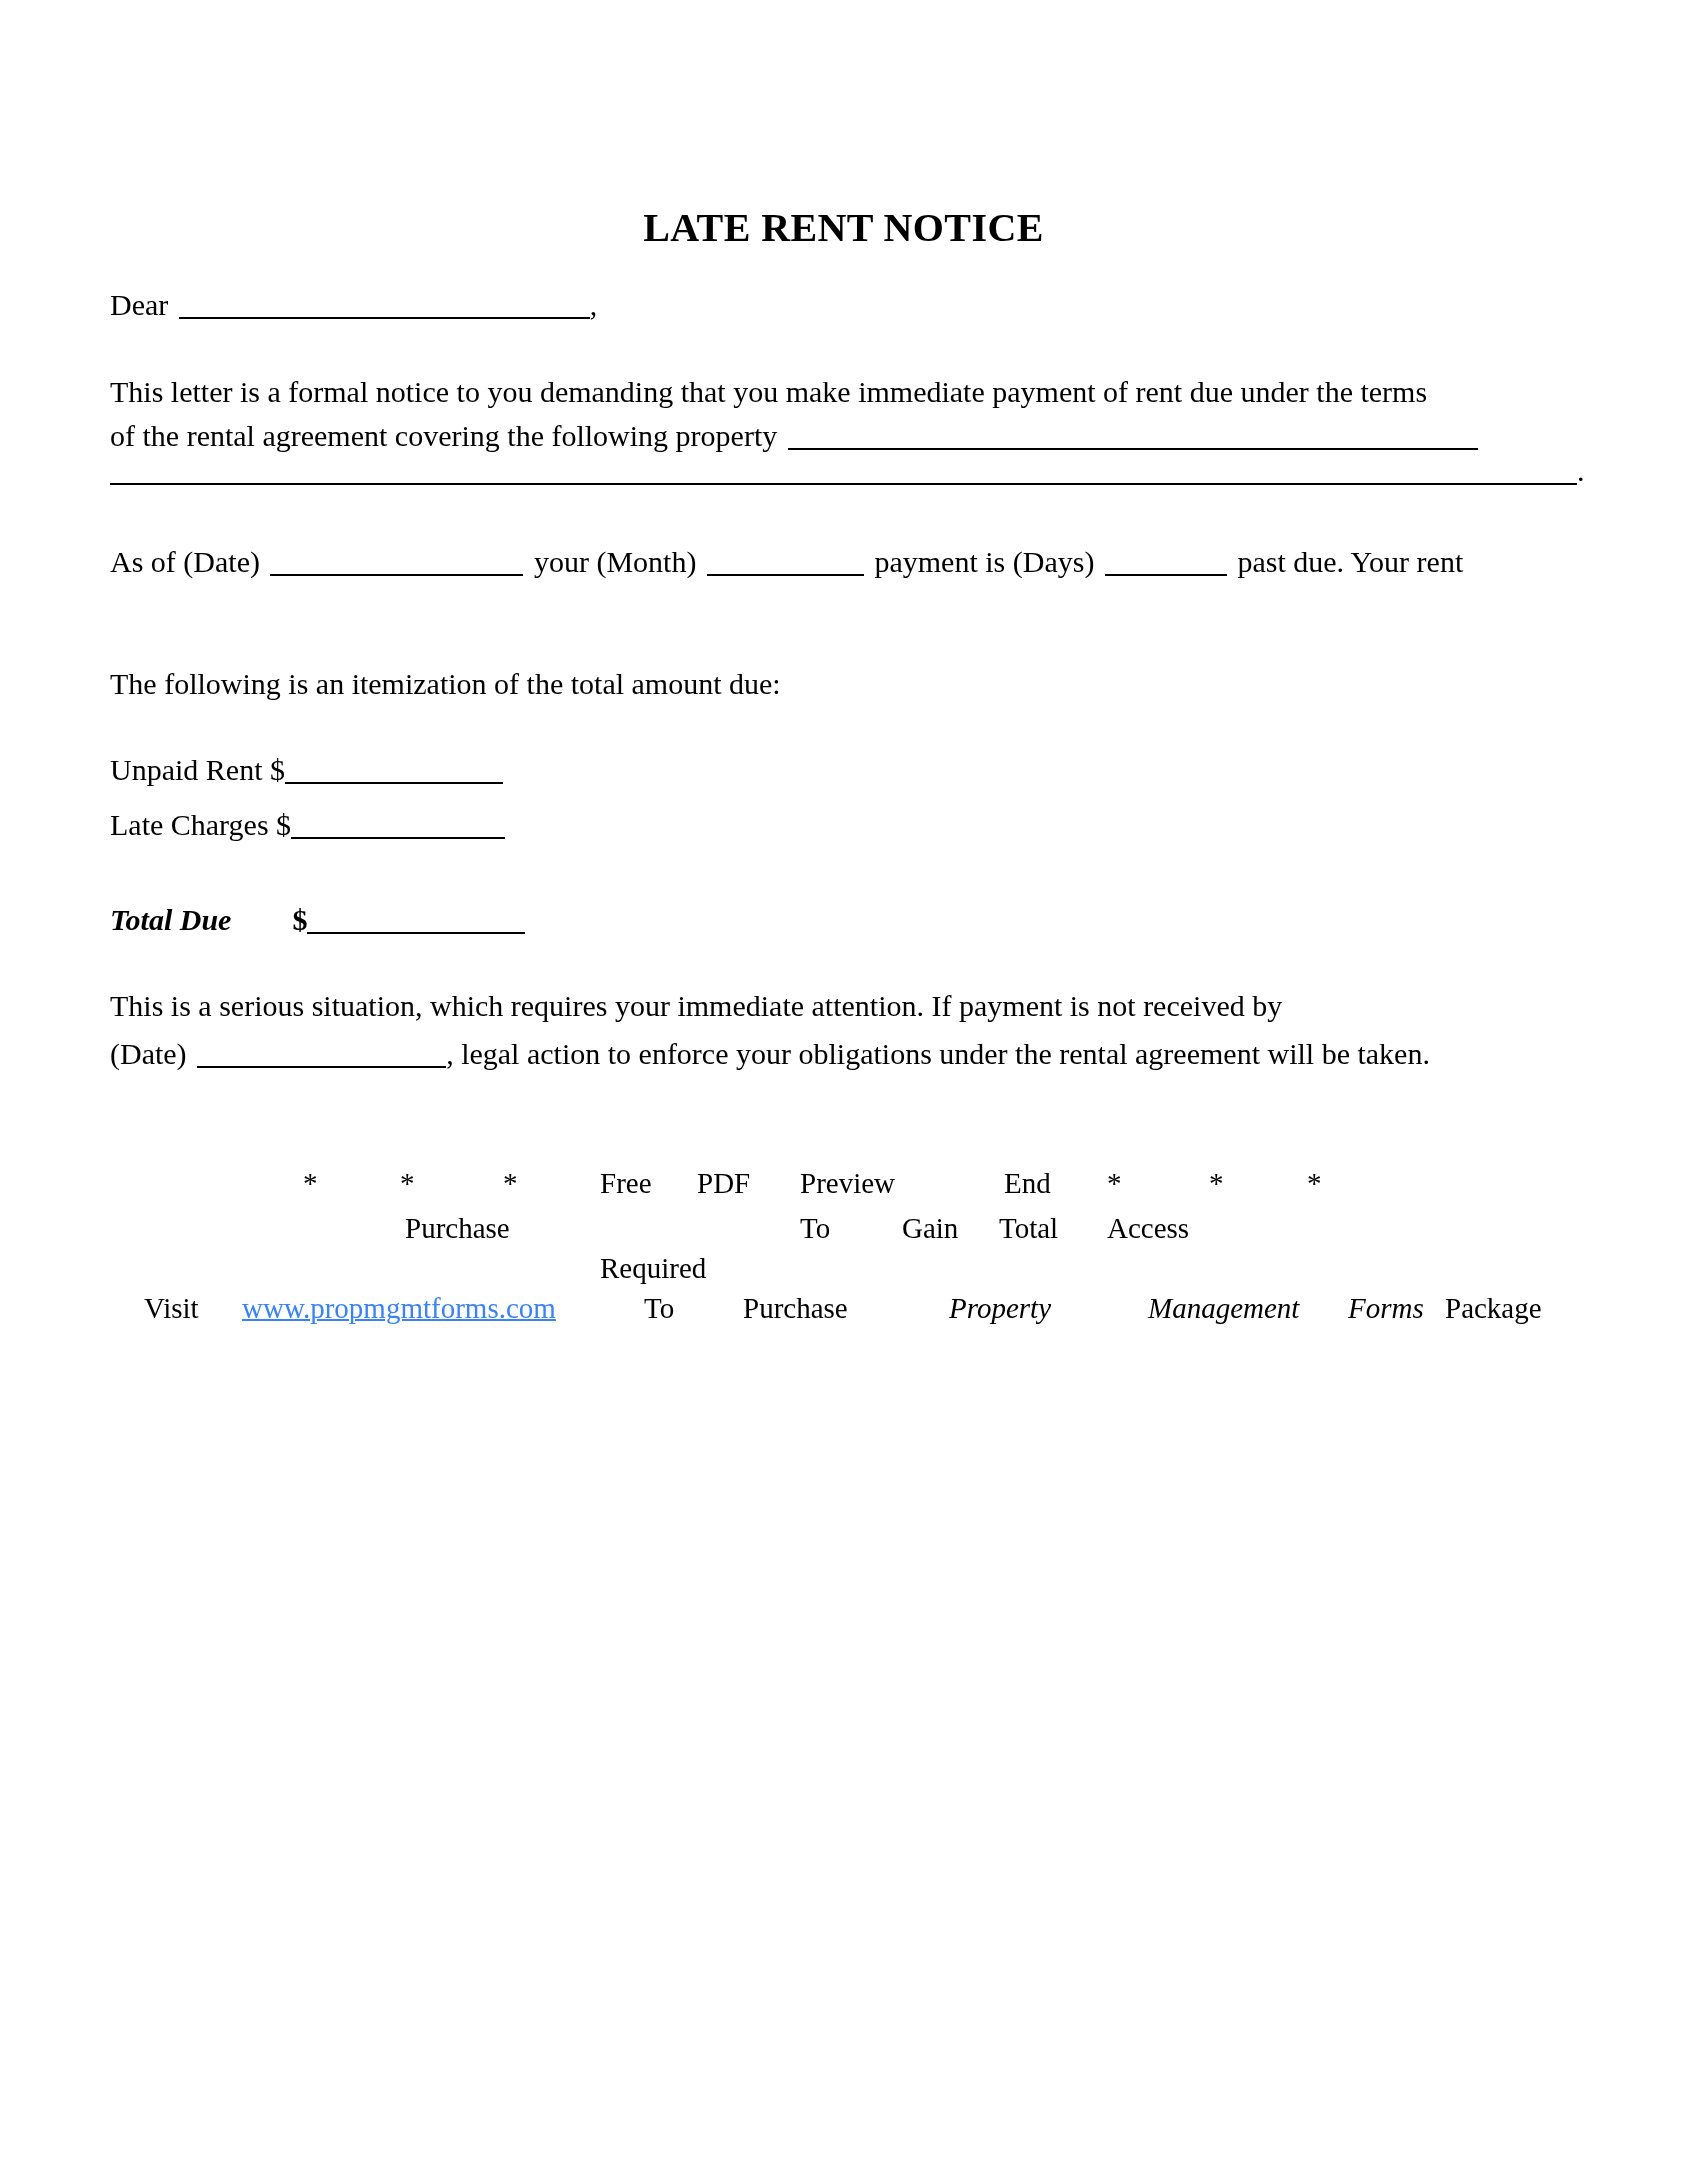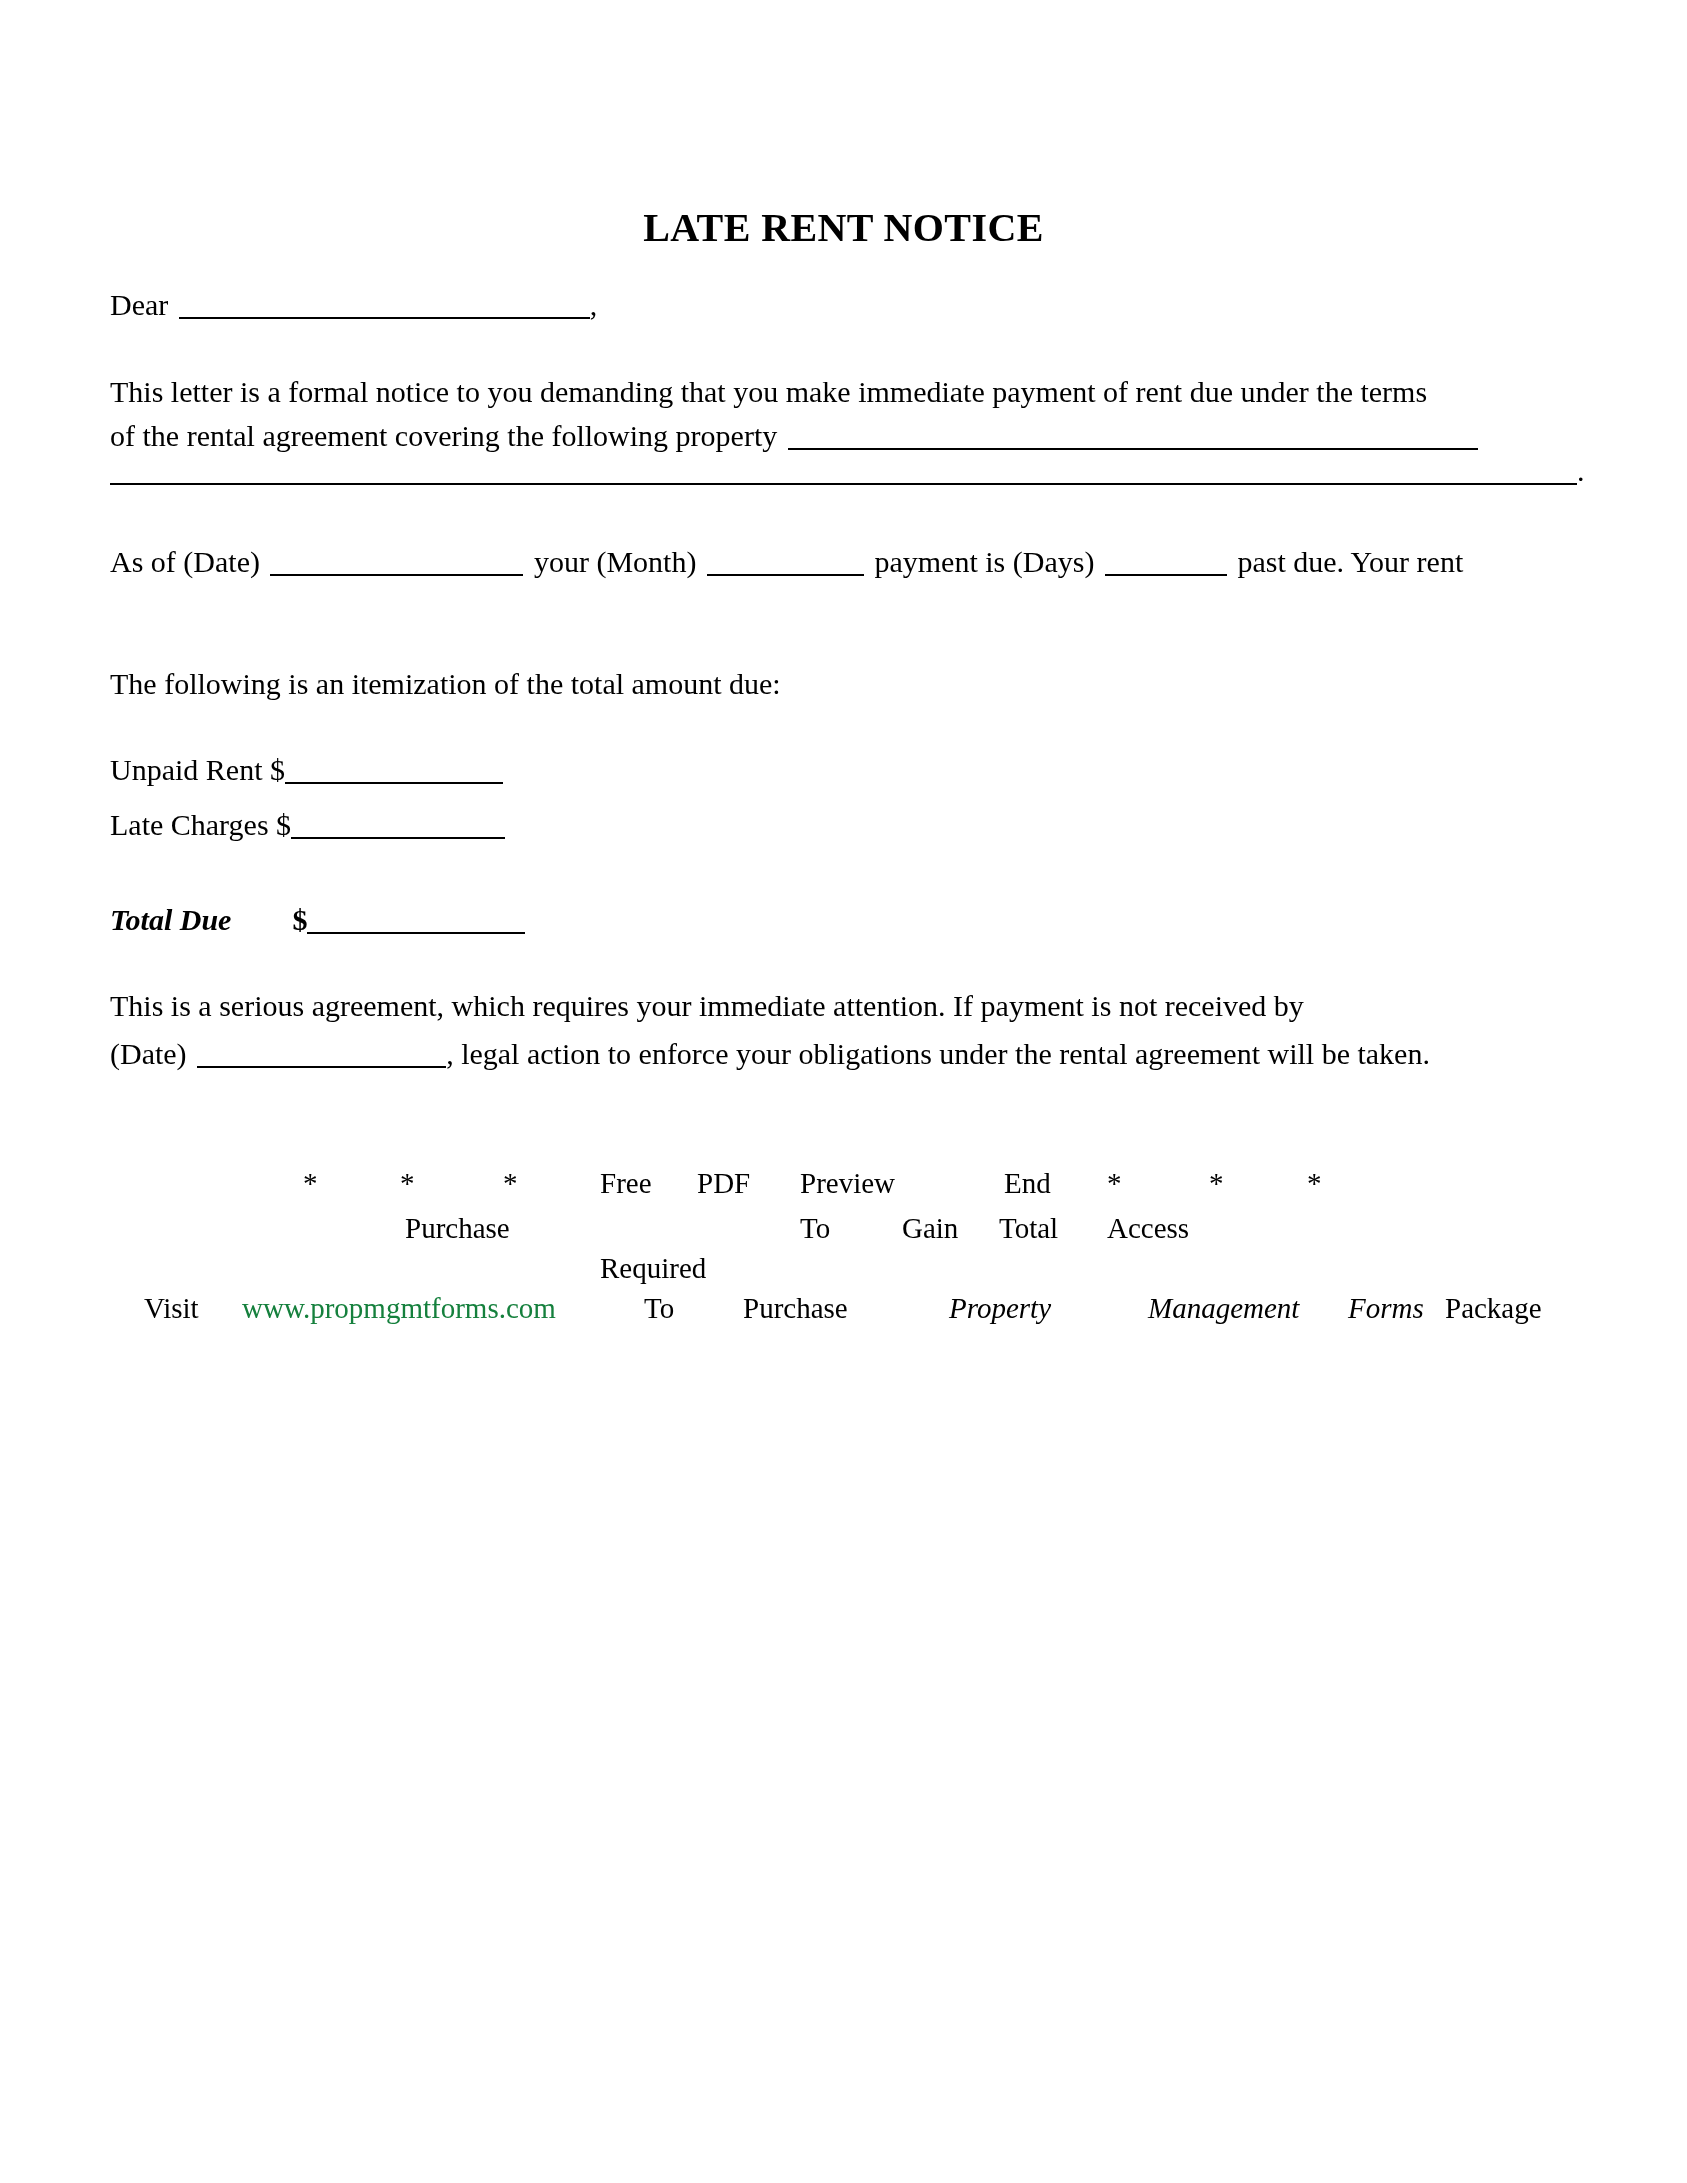--- a/index.html
+++ b/index.html
@@ -53,21 +53,22 @@
   .f1 .s0{left:303px;}  .f1 .s1{left:400px;}  .f1 .s2{left:503px;}
   .f1 .s3{left:600px;}  .f1 .s4{left:697px;}  .f1 .s5{left:800px;}
   .f1 .s6{left:1004px;} .f1 .s7{left:1107px;} .f1 .s8{left:1209px;} .f1 .s9{left:1307px;}
   .f2 .s0{left:405px;}  .f2 .s1{left:600px;margin-top:40px;}  .f2 .s2{left:800px;}
   .f2 .s3{left:902px;} .f2 .s4{left:999px;} .f2 .s5{left:1107px;}
   .f3 .s0{left:144px;}  .f3 .s1{left:242px;}  .f3 .s2{left:644px;}
   .f3 .s3{left:743px;}  .f3 .s4{left:949px;} .f3 .s5{left:1148px;}
   .f3 .s6{left:1348px;} .f3 .s7{left:1445px;}
   .italic{font-style:italic;}
   .link{
-    color:#15803d;
+    color:#3b82f6;
+    text-decoration:underline;
     text-decoration-thickness:1.7px;
     cursor:pointer;
   }
 </style>
 </head>
 <body>
 
 <div class="page">
 
   <div class="abs" style="top:288px;">
@@ -101,21 +102,21 @@
 
   <div class="abs" style="top:808px;">
     <span>Late Charges $</span><span class="blank w245"></span>
   </div>
 
   <div class="abs" style="top:903px;">
     <span class="bolditalic">Total Due</span><span class="bold dollar-gap">$</span><span class="blank w250"></span>
   </div>
 
   <div class="abs lh55" style="top:982px;">
-    <div>This is a serious agreement, which requires your immediate attention. If payment is not received by</div>
+    <div>This is a serious situation, which requires your immediate attention. If payment is not received by</div>
     <div>
       <span>(Date)</span><span class="blank w285 ml"></span><span>, legal action to enforce your obligations under the rental agreement will be taken.</span>
     </div>
   </div>
 
   <div class="fline f1">
     <span class="s0">*</span>
     <span class="s1">*</span>
     <span class="s2">*</span>
     <span class="s3">Free</span>

